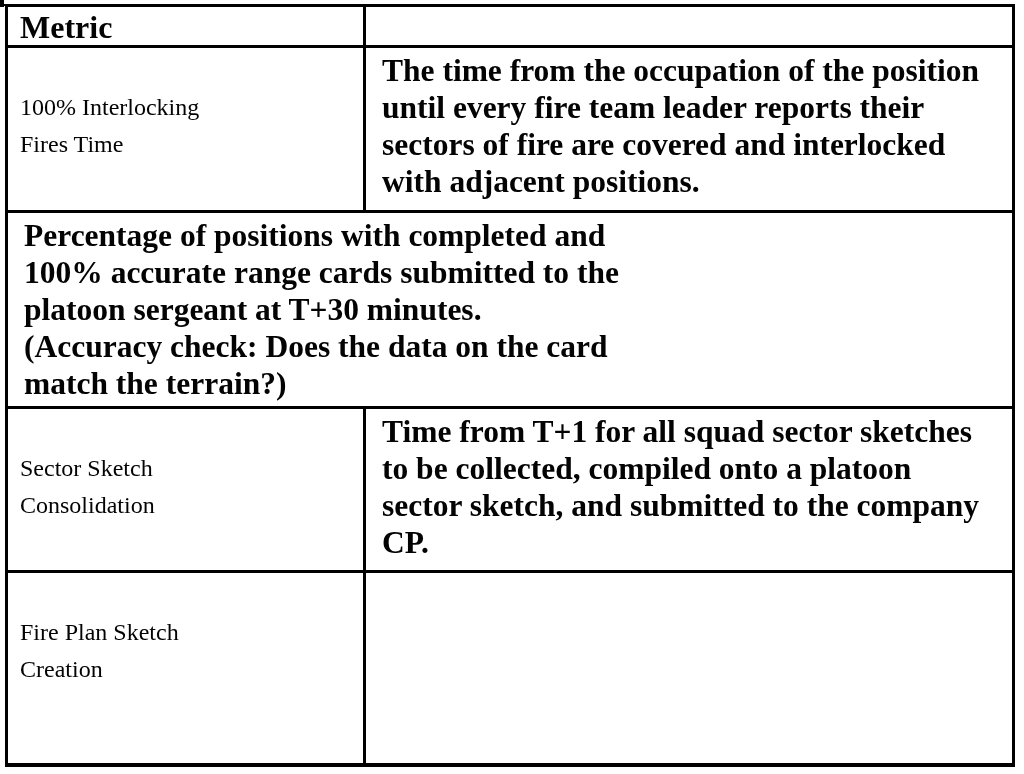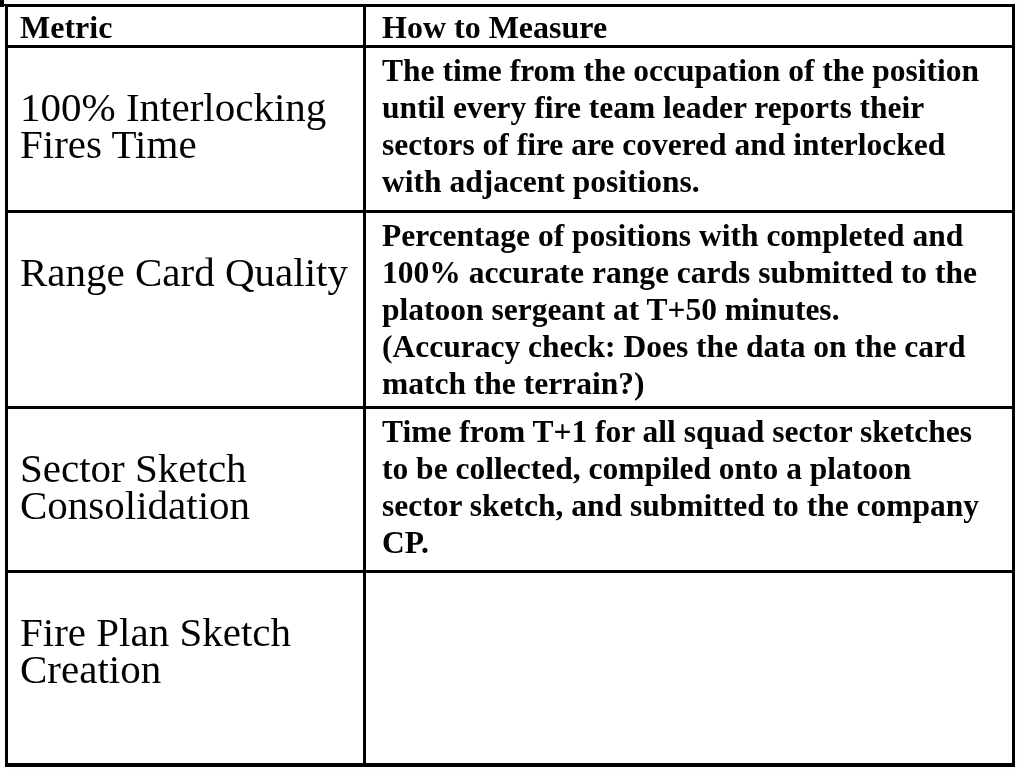--- a/index.html
+++ b/index.html
@@ -29,21 +29,21 @@
   .row-header { height: 41px; }
   .row-r1 { height: 165px; }
   .row-r2 { height: 196px; }
   .row-r3 { height: 164px; }
   .row-r4 { height: 190px; }
 
   .c1 {
     width: 358px; flex: 0 0 358px;
     border-right: 3px solid #000;
     padding: 41px 8px 4px 12px;
-    font-size: 41px; line-height: 37px;
+    font-size: 24px; line-height: 37px;
     white-space: pre-wrap;
   }
   .c2 {
     flex: 1 1 auto;
     padding: 4px 4px 4px 16px;
     font-size: 31.5px; line-height: 37px;
     white-space: pre-wrap;
     font-weight: bold;
   }
   .row-header .c1, .row-header .c2 {
@@ -58,37 +58,35 @@
 
 <div class="page">
 
   <div class="tick"></div>
   <div class="top-line-stub"></div>
 
   <div class="tbl">
 
     <div class="row row-header">
       <div class="c1">Metric</div>
-      <div class="c2">How to Measure</div>
     </div>
 
     <div class="row row-r1">
       <div class="c1">100% Interlocking
 Fires Time</div>
       <div class="c2">The time from the occupation of the position
 until every fire team leader reports their
 sectors of fire are covered and interlocked
 with adjacent positions.</div>
     </div>
 
     <div class="row row-r2">
-      <div class="c1">Range Card Quality</div>
       <div class="c2">Percentage of positions with completed and
 100% accurate range cards submitted to the
-platoon sergeant at T+50 minutes.
+platoon sergeant at T+30 minutes.
 (Accuracy check: Does the data on the card
 match the terrain?)</div>
     </div>
 
     <div class="row row-r3">
       <div class="c1">Sector Sketch
 Consolidation</div>
       <div class="c2">Time from T+1 for all squad sector sketches
 to be collected, compiled onto a platoon
 sector sketch, and submitted to the company

